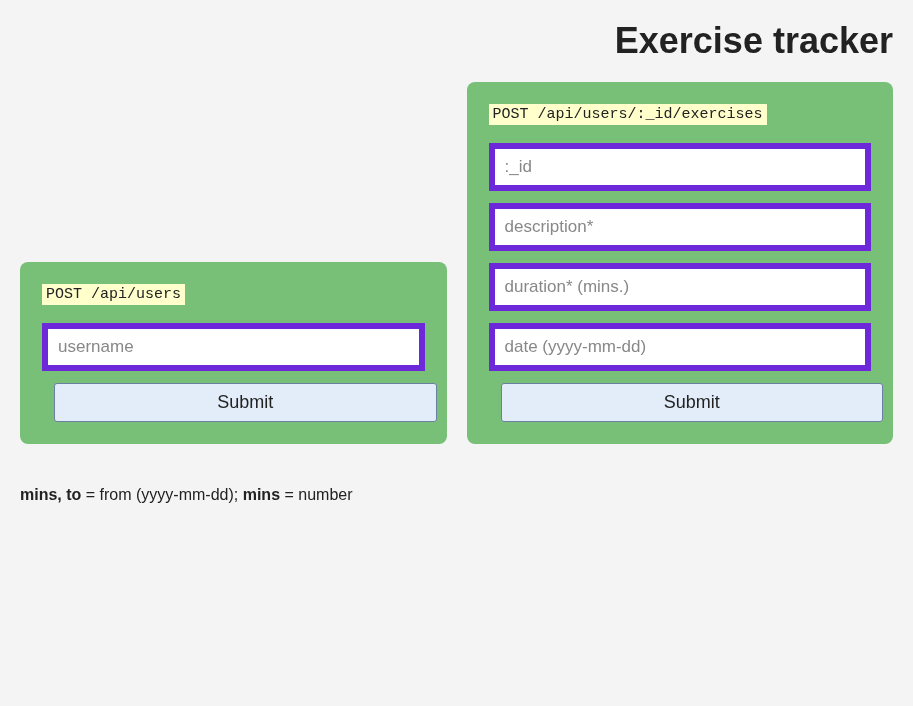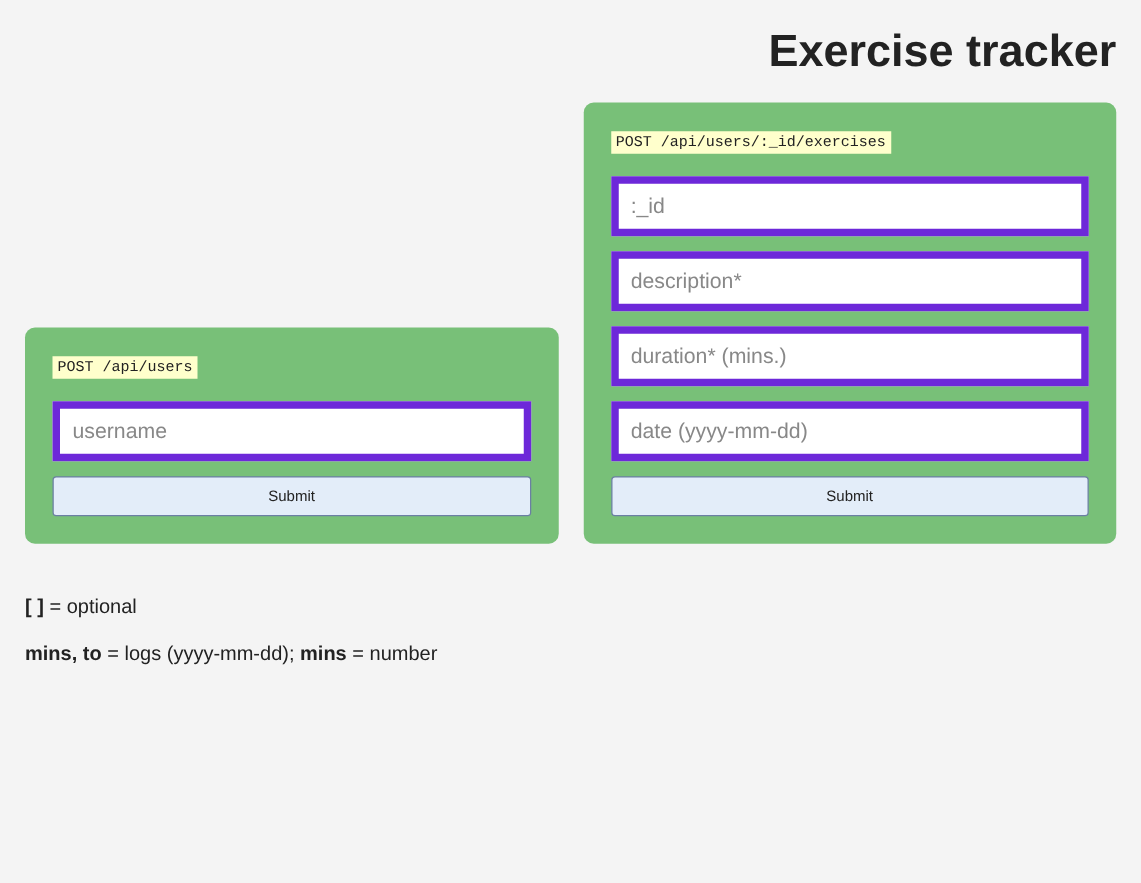--- a/index.html
+++ b/index.html
@@ -34,46 +34,47 @@
     }
     .form-card h2 {
       font-size: 26px;
       font-weight: bold;
       margin-bottom: 18px;
       color: #222;
     }
     .endpoint {
       background: #ffffcc;
       font-family: "Courier New", Courier, monospace;
-      font-size: 12px;
+      font-size: 15px;
       padding: 2px 4px;
       display: inline-block;
       margin-bottom: 18px;
     }
     .form-card input[type="text"] {
       width: 100%;
       padding: 8px 10px;
       font-size: 17px;
       border: 6px solid #6d28d9;
       background: #fff;
       margin-bottom: 12px;
       font-family: Arial, Helvetica, sans-serif;
     }
     .form-card input[type="text"]::placeholder {
       color: #888;
     }
     .submit-btn {
       width: 100%;
       padding: 8px;
-      font-size: 12px;
+      font-size: 18px;
       background: #e3edf9;
       border: 1px solid #6b7fa3;
       border-radius: 3px;
       cursor: pointer;
       color: #222;
+      margin-left: 12px;
     }
     .info-section p {
       font-size: 16px;
       margin-bottom: 16px;
       line-height: 1.4;
     }
     .info-section .mono {
       background: #ffffcc;
       font-family: "Courier New", Courier, monospace;
       padding: 2px 4px;
@@ -101,18 +102,15 @@
     <input type="text" placeholder="description*" style="">
     <input type="text" placeholder="duration* (mins.)" style="">
     <input type="text" placeholder="date (yyyy-mm-dd)" style="">
     <button class="submit-btn">Submit</button>
   </div>
 
 </div>
 
 <div class="info-section">
   <p>
-    <span class="bold">[ ]</span><span> = optional</span>
-  </p>
-  <p>
-    <span class="bold">mins, to</span><span> = logs (yyyy-mm-dd); </span><span class="bold">mins</span><span> = number</span>
+    <span class="bold">mins, to</span><span> = from (yyyy-mm-dd); </span><span class="bold">mins</span><span> = number</span>
   </p>
 </div>
 
 </body></html>

